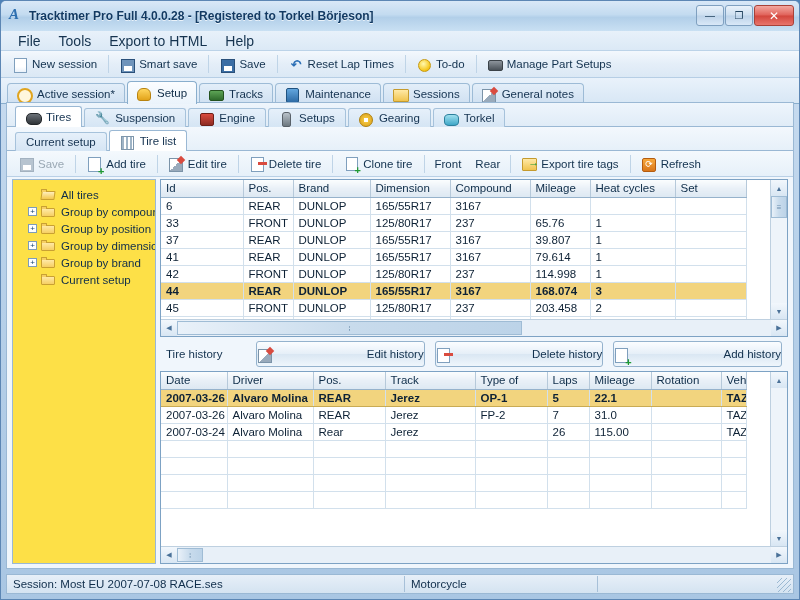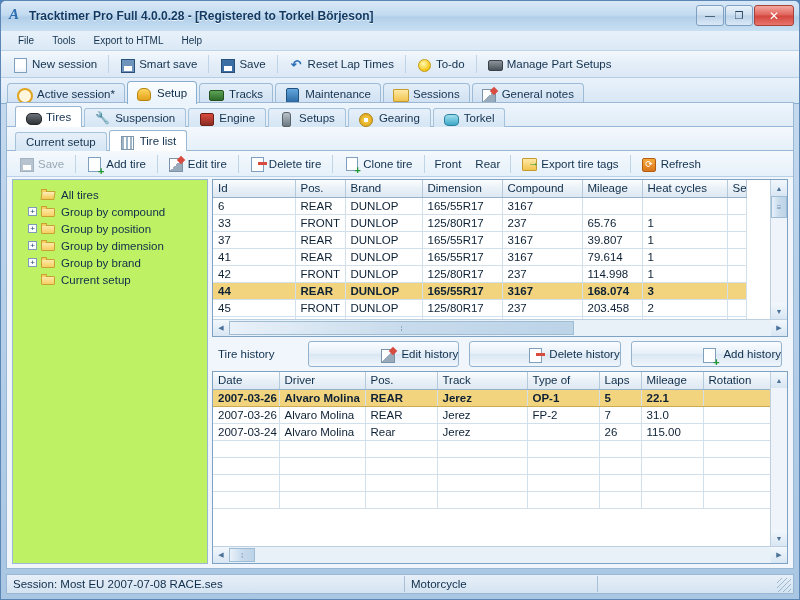--- a/index.html
+++ b/index.html
@@ -51,21 +51,21 @@
     background:linear-gradient(180deg,#f3a8a0 0%,#e0625a 48%,#d2453c 52%,#e8756c 100%);
     border-color:#a84138;color:#fff;font-weight:bold;font-size:12px;
   }
   
   .menubar{
     height:19px;display:flex;align-items:center;
     padding-left:8px;gap:0px;
     background:linear-gradient(180deg,#e8f1fa 0%,#dbe9f6 100%);
     border-bottom:1px solid #bcd3e8;
   }
-  .menuitem{padding:2px 9px;color:#15334f;font-size:10px;white-space:nowrap;}
+  .menuitem{padding:2px 9px;color:#15334f;font-size:14px;white-space:nowrap;}
   
   .toolbar{
     height:26px;display:flex;align-items:center;
     background:linear-gradient(180deg,#f3f8fd 0%,#e4eef8 50%,#dbe8f5 100%);
     border-bottom:1px solid #b6cee5;
     padding-left:4px;
   }
   .tbtn{
     display:flex;align-items:center;gap:4px;padding:2px 7px;height:22px;
     box-sizing:border-box;white-space:nowrap;color:#12314e;font-size:11.5px;
@@ -117,21 +117,21 @@
     border-bottom:1px solid #b9d0e6;padding-left:4px;
   }
   .tbtn.disabled{color:#9aa8b4;}
   .plainlbl{padding:2px 7px;color:#12314e;font-size:11.5px;}
   
   .body{
     position:absolute;left:0;right:0;top:72px;bottom:0;
     display:flex;
   }
   .treepanel{
-    width:196px;flex:0 0 auto;background:#bef264;
+    width:144px;flex:0 0 auto;background:#fde047;
     border:1px solid #9ab8d4;margin:4px 0 4px 5px;box-sizing:border-box;
     padding:6px 4px;overflow:hidden;
   }
   .tnode{display:flex;align-items:center;height:17px;gap:2px;font-size:11.5px;color:#0f2d4a;white-space:nowrap;}
   .tplus{
     width:9px;height:9px;border:1px solid #7d9cba;background:#fff;
     font-size:8px;line-height:7px;text-align:center;color:#14436e;
     flex:0 0 auto;margin-right:2px;box-sizing:border-box;
   }
   .tspace{width:9px;flex:0 0 auto;margin-right:2px;}
@@ -196,21 +196,21 @@
     border:1px solid #9fbcd5;box-sizing:border-box;
     display:flex;align-items:center;justify-content:center;color:#6b8ead;font-size:8px;
   }
   .sbthumb.v{width:16px;}
   .hist-head{
     height:34px;display:flex;align-items:center;gap:10px;padding:0 6px;flex:0 0 auto;
   }
   .hbtn{
     flex:1 1 0;height:24px;border:1px solid #94b2cd;border-radius:3px;
     background:linear-gradient(180deg,#fbfdff 0%,#e6eff8 48%,#dae7f3 52%,#eff6fc 100%);
-    display:flex;align-items:center;justify-content:flex-end;gap:6px;
+    display:flex;align-items:center;justify-content:space-between;gap:6px;
     font-size:11.5px;color:#11304d;
   }
   .hist-label{font-size:11.5px;color:#12314e;white-space:nowrap;width:80px;flex:0 0 auto;}
   
   .statusbar{
     position:absolute;left:5px;right:5px;bottom:5px;height:20px;
     background:linear-gradient(180deg,#e7eff8 0%,#d4e3f1 100%);
     border:1px solid #9ab8d4;box-sizing:border-box;
     display:flex;align-items:center;font-size:11.5px;color:#0f2d4a;
   }

